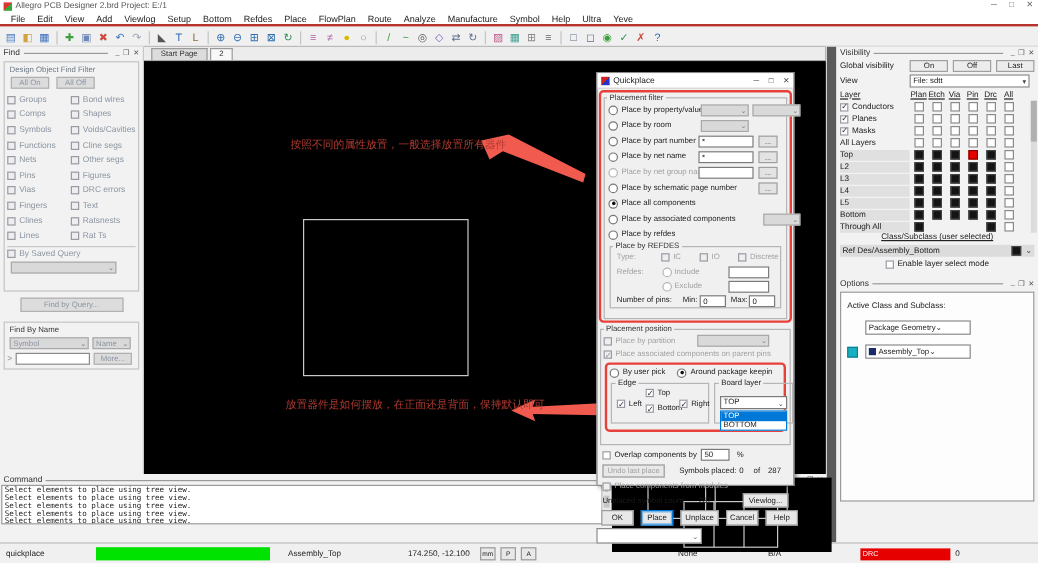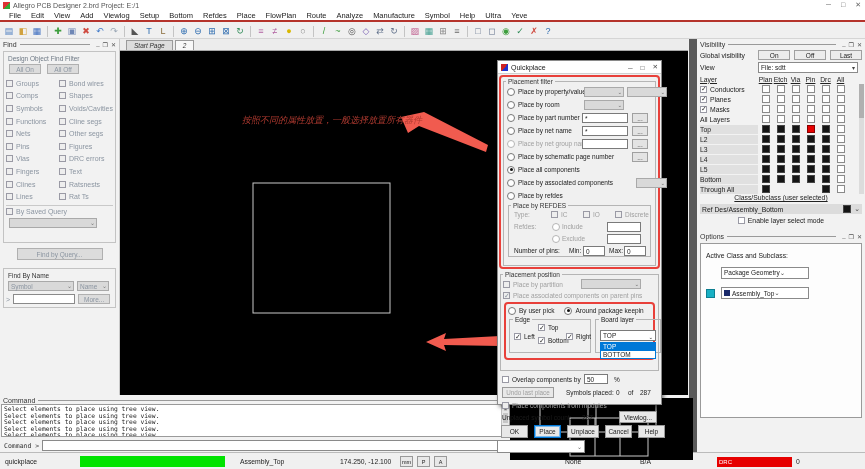--- a/index.html
+++ b/index.html
@@ -33,21 +33,21 @@
   .cb { width:7px; height:7px; background:#fff; border:1px solid #9a9aa5; margin-right:3px; flex:none; position:relative; }
   .cb.dis { background:#eee; }
   .cb.on::after { content:"✓"; position:absolute; left:0px; top:-1.5px; font-size:7px; color:#333; }
   .cb.on.gr::after { color:#8b95a1; }
   .dim { color:#8b95a1; }
   .combo { background:#d9d9d9; border:1px solid #a9a9a9; color:#8b95a1; font-size:6.5px; position:relative; padding:1px 2px; }
   .combo .ar { position:absolute; right:1px; top:0; font-size:6px; color:#777; }
   .white-combo { background:#fff; border:1px solid #8a8a8a; color:#222; font-size:6.5px; position:relative; padding:1px 2px; }
 
   
-  .canvas-wrap { position:absolute; left:120px; top:0; width:568px; height:356px; background:#000;font-style:italic; }
+  .canvas-wrap { position:absolute; left:120px; top:0; width:568px; height:356px; background:#000; }
   .tabstrip { position:absolute; left:0; top:0; width:568px; height:12px; background:#ececec; border-bottom:1px solid #a8a8a8; display:flex; align-items:flex-end; padding-left:6px; }
   .tab { border:1px solid #9a9a9a; border-bottom:none; background:#dcdcdc; font-size:6.5px; padding:1px 7px; margin-right:2px; color:#333; }
   .tab.active { background:#f8f8f8; }
   .canvas { position:absolute; left:0; top:12px; width:568px; height:344px; background:#000; }
   .note { position:absolute; font-size:9px; color:#b03a30; white-space:nowrap; }
 
   
   .command-panel { position:absolute; left:0; top:356px; width:689px; height:57px; background:#f2f2f2; }
   .cmd-text { position:absolute; left:1px; top:9px; width:509px; height:33px; background:#fff; border:1px solid #9a9a9a; font-family:"DejaVu Sans Mono", monospace; font-size:6.3px; line-height:6.6px; padding:1px 10px 1px 2px; color:#222; overflow:hidden; }
   .cmd-scroll { position:absolute; right:0; top:0; width:8px; height:100%; background:#e8e8e8; border-left:1px solid #c0c0c0; font-size:5px; color:#777; text-align:center; line-height:7px; }
@@ -362,44 +362,41 @@
       </div>
       <div class="canvas">
         <svg width="568" height="344" style="position:absolute;left:0;top:0;">
           <rect x="133" y="132" width="137" height="130" fill="none" stroke="#c9c9c9" stroke-width="1"></rect>
 
           <polygon points="281,66 304,61 368,94 366,101 299,75 288,82" fill="#f15b4f"></polygon>
 
           <polygon points="306,291 326,282 324,288 380,285 380,295 324,294 326,300" fill="#f15b4f"></polygon>
         </svg>
         <div class="note" style="left:122px; top:63px;">按照不同的属性放置，一般选择放置所有器件</div>
+        <div class="note" style="left:118px; top:280px;">放置器件是如何摆放，在正面还是背面，保持默认即可</div>
       </div>
     </div>
 
     <div class="command-panel">
       <div class="panel-title" style="width:689px;">
         <span>Command</span>
         <span class="dash"></span>
         <span class="pbtn">_</span>
         <span class="pbtn">❒</span>
         <span class="pbtn">✕</span>
       </div>
       <div class="cmd-text">
         <div id="cmd-lines">
             <div>Select elements to place using tree view.</div>
             <div>Select elements to place using tree view.</div>
             <div>Select elements to place using tree view.</div>
             <div>Select elements to place using tree view.</div>
             <div>Select elements to place using tree view.</div>
           </div>
         <div class="cmd-scroll">▲<div class="thumb"></div></div>
-      </div>
-      <div class="cmd-input-row">
-        <span class="cmd-prompt">Command &gt;</span>
-        <span class="cmd-input"></span>
       </div>
     </div>
   </div>
 
   <div class="divider-strip"></div>
 
   <div class="right-col">
 
     <div class="vis-panel">
       <div class="panel-title">

